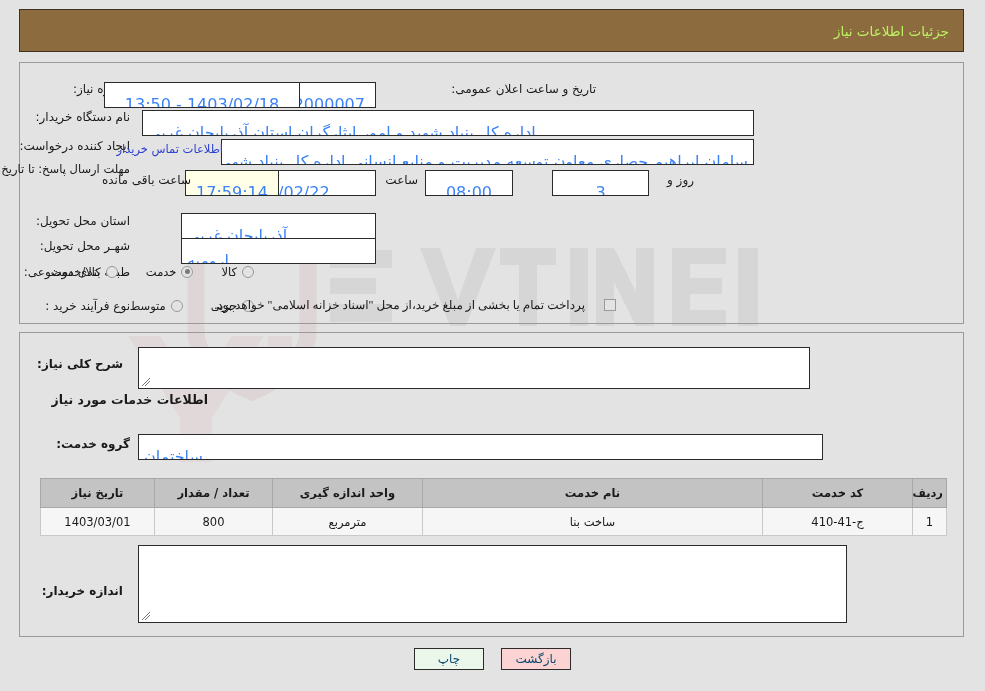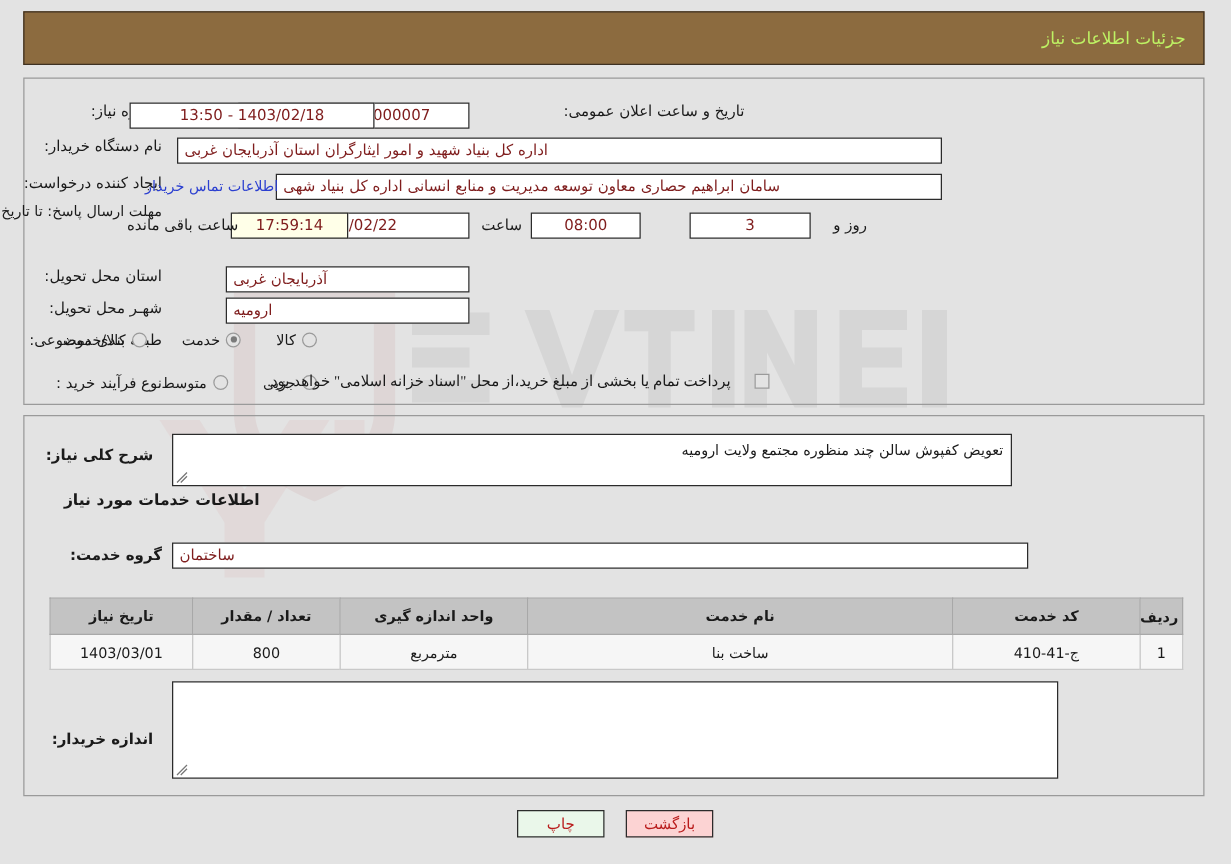--- a/index.html
+++ b/index.html
@@ -91,23 +91,23 @@
     line-height: 15px;
     text-align: right;
   }
 
   .fld {
     background: #ffffff;
     border: 1px solid #2b2b2b;
     box-sizing: border-box;
     height: 21px;
     line-height: 19px;
-    font-size: 12px;
-    color: #7f1d1d;
-    padding: 0 5px;
+    font-size: 16px;
+    color: #3b82f6;
+    padding: 12px 5px;
     text-align: center;
     overflow: hidden;
     text-overflow: clip;
     white-space: nowrap;
     display: block;
   }
   .fld.rt { text-align: left; }
   .fld.cream { background: #ffffe8; }
 
   .linklike {
@@ -239,21 +239,21 @@
     gap: 17px;
     z-index: 14;
   }
   .btn {
     border: 1px solid #2b2b2b;
     box-sizing: border-box;
     height: 22px;
     min-width: 70px;
     font-size: 12px;
     font-family: "DejaVu Sans", "Liberation Sans", sans-serif;
-    color: #b91c1c;
+    color: #0c4a6e;
     cursor: pointer;
     padding: 0 12px;
     line-height: 20px;
     text-align: center;
   }
   .btn.print { background: #eaf7ea; }
   .btn.back  { background: #fcd3d3; }
 </style>
 </head>
 <body>
@@ -335,21 +335,20 @@
 <div style="position:absolute; right:731px; top:298px; z-index:12; white-space:nowrap;">
   <span class="radio"></span><span class="rlabel">جزیی</span><span class="radio"></span><span class="rlabel">متوسط</span>
 </div>
 <span class="checkbox" style="position:absolute; right:369px; top:299px; z-index:12;"></span>
 <span class="lbl" style="position:absolute; right:400px; top:298px; z-index:12;font-family:Liberation Serif, serif;">پرداخت تمام یا بخشی از مبلغ خرید،از محل "اسناد خزانه اسلامی" خواهد بود.</span>
 
 <div class="panel" id="panel-bottom"></div>
 
 <span class="bold-lbl" style="position:absolute; right:862px; top:357px; z-index:12;">شرح کلی نیاز:</span>
 <div class="ta" style="position:absolute; right:175px; top:347px; width:672px; height:42px; z-index:12;">
-  <span>تعویض کفپوش سالن چند منظوره مجتمع ولایت ارومیه</span>
   <svg class="ta-grip" viewBox="0 0 10 10" xmlns="http://www.w3.org/2000/svg">
     <path d="M1 9 L9 1 M4 9 L9 4" stroke="#777" stroke-width="1" fill="none"></path>
   </svg>
 </div>
 
 <div class="section-head" style="right:777px; top:392px;">اطلاعات خدمات مورد نیاز</div>
 
 <span class="bold-lbl" style="position:absolute; right:855px; top:437px; z-index:12;">گروه خدمت:</span>
 <div class="fld rt" style="position:absolute; right:162px; top:434px; width:685px; z-index:12;">ساختمان</div>
 

